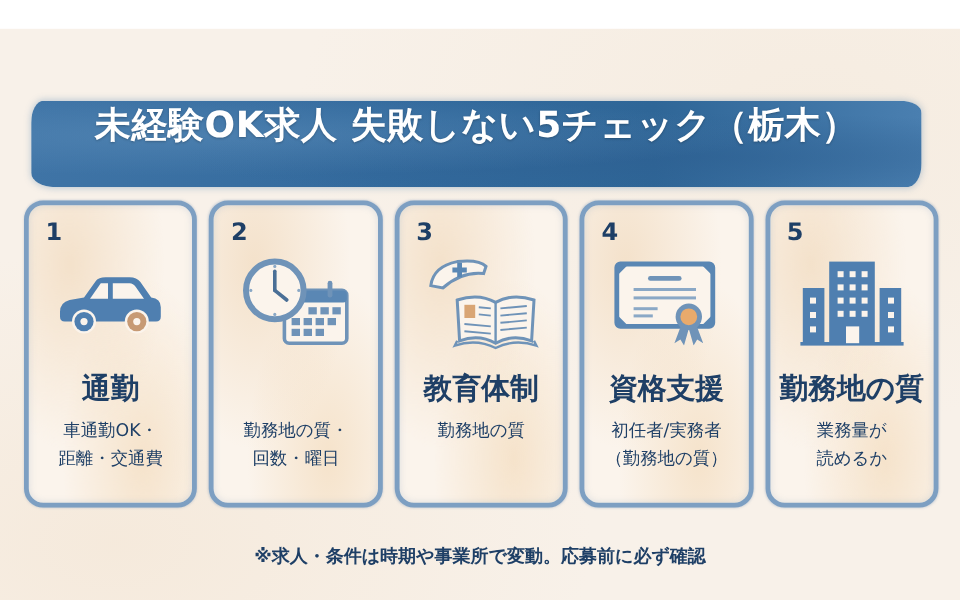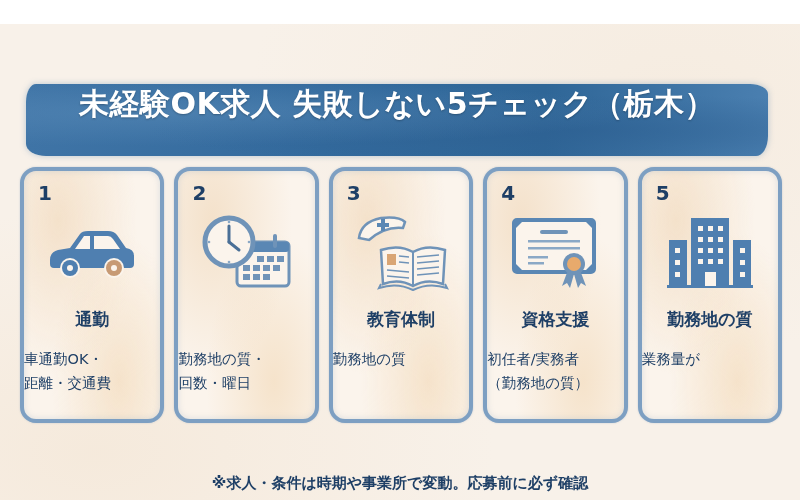--- a/index.html
+++ b/index.html
@@ -55,30 +55,30 @@
     position: absolute; left: 14px; top: 10px;
     color: #1e3f66; font-weight: bold; font-size: 20px;
   }
   .card-icon {
     position: absolute; left: 50%; top: 42px; transform: translateX(-50%);
     width: 100px; height: 78px;
     display: flex; align-items: center; justify-content: center;
   }
   .card-title {
     position: absolute; left: 0; right: 0; top: 137px; text-align: center;
-    color: #1e3f66; font-weight: bold; font-size: 17px; white-space: nowrap;
+    color: #1e3f66; font-weight: bold; font-size: 24px; white-space: nowrap;
   }
   .card-desc {
-    position: absolute; left: 0; right: 0; top: 176px; text-align: left;
+    position: absolute; left: 0; right: 0; top: 176px; text-align: center;
     color: #1e3f66; font-size: 14.5px; line-height: 24px;
   }
   .card-desc span { display: block; white-space: nowrap; }
   .footnote {
     position: absolute; left: 0; right: 0; top: 454px; text-align: center;
-    color: #1e3f66; font-weight: bold; font-size: 15px; margin-top: 20px;
+    color: #1e3f66; font-weight: bold; font-size: 15px;
   }
 </style>
 </head>
 <body>
 
 <div class="canvas">
 
   <div class="banner">
     <div class="banner-title">未経験OK求人  失敗しない5チェック（栃木）</div>
   </div>
@@ -225,19 +225,20 @@
             <rect x="33" y="45" width="5" height="5"></rect>
               <rect x="43" y="45" width="5" height="5"></rect>
               <rect x="53" y="45" width="5" height="5"></rect>
             <rect x="40" y="58" width="11" height="14"></rect>
           </g>
         </svg>
       </div>
       <div class="card-title">勤務地の質</div>
       <div class="card-desc">
         <span>業務量が</span>
+        <span>読めるか</span>
       </div>
     </div>
 
   </div>
 
   <div class="footnote" style="top:430px;">※求人・条件は時期や事業所で変動。応募前に必ず確認</div>
 </div>
 
 </body></html>

